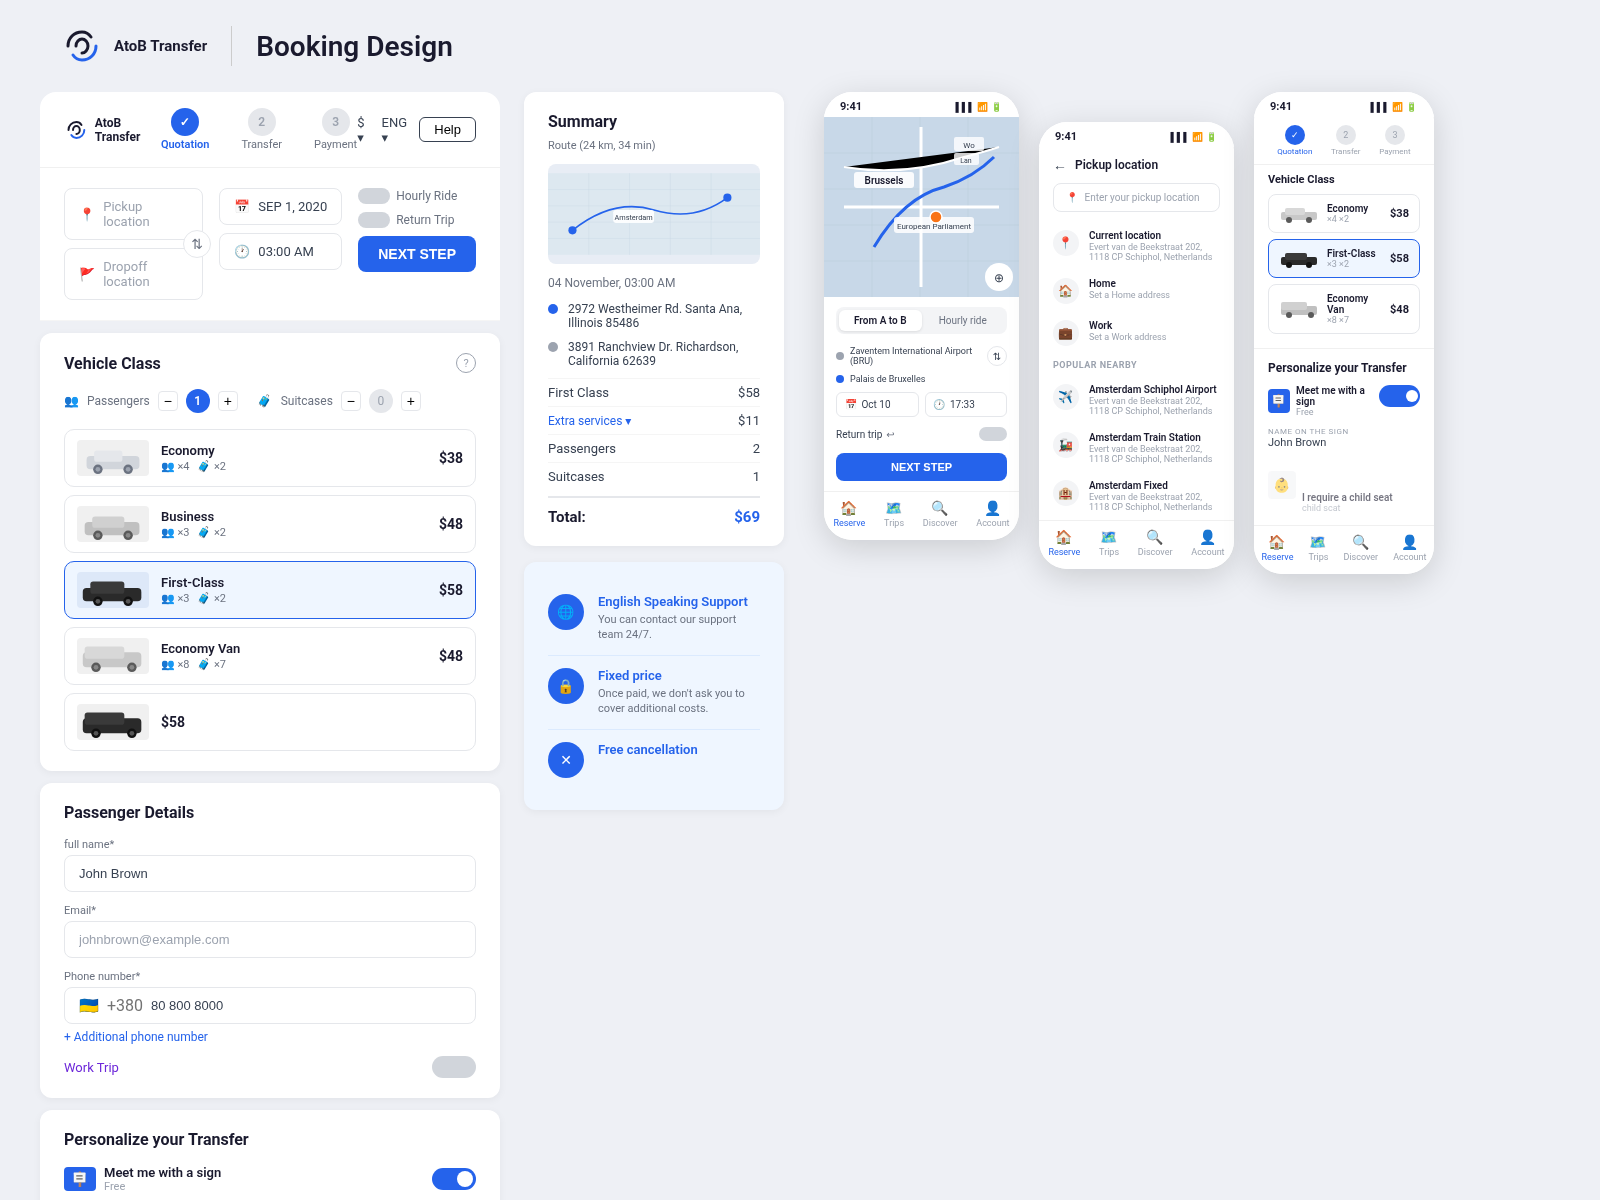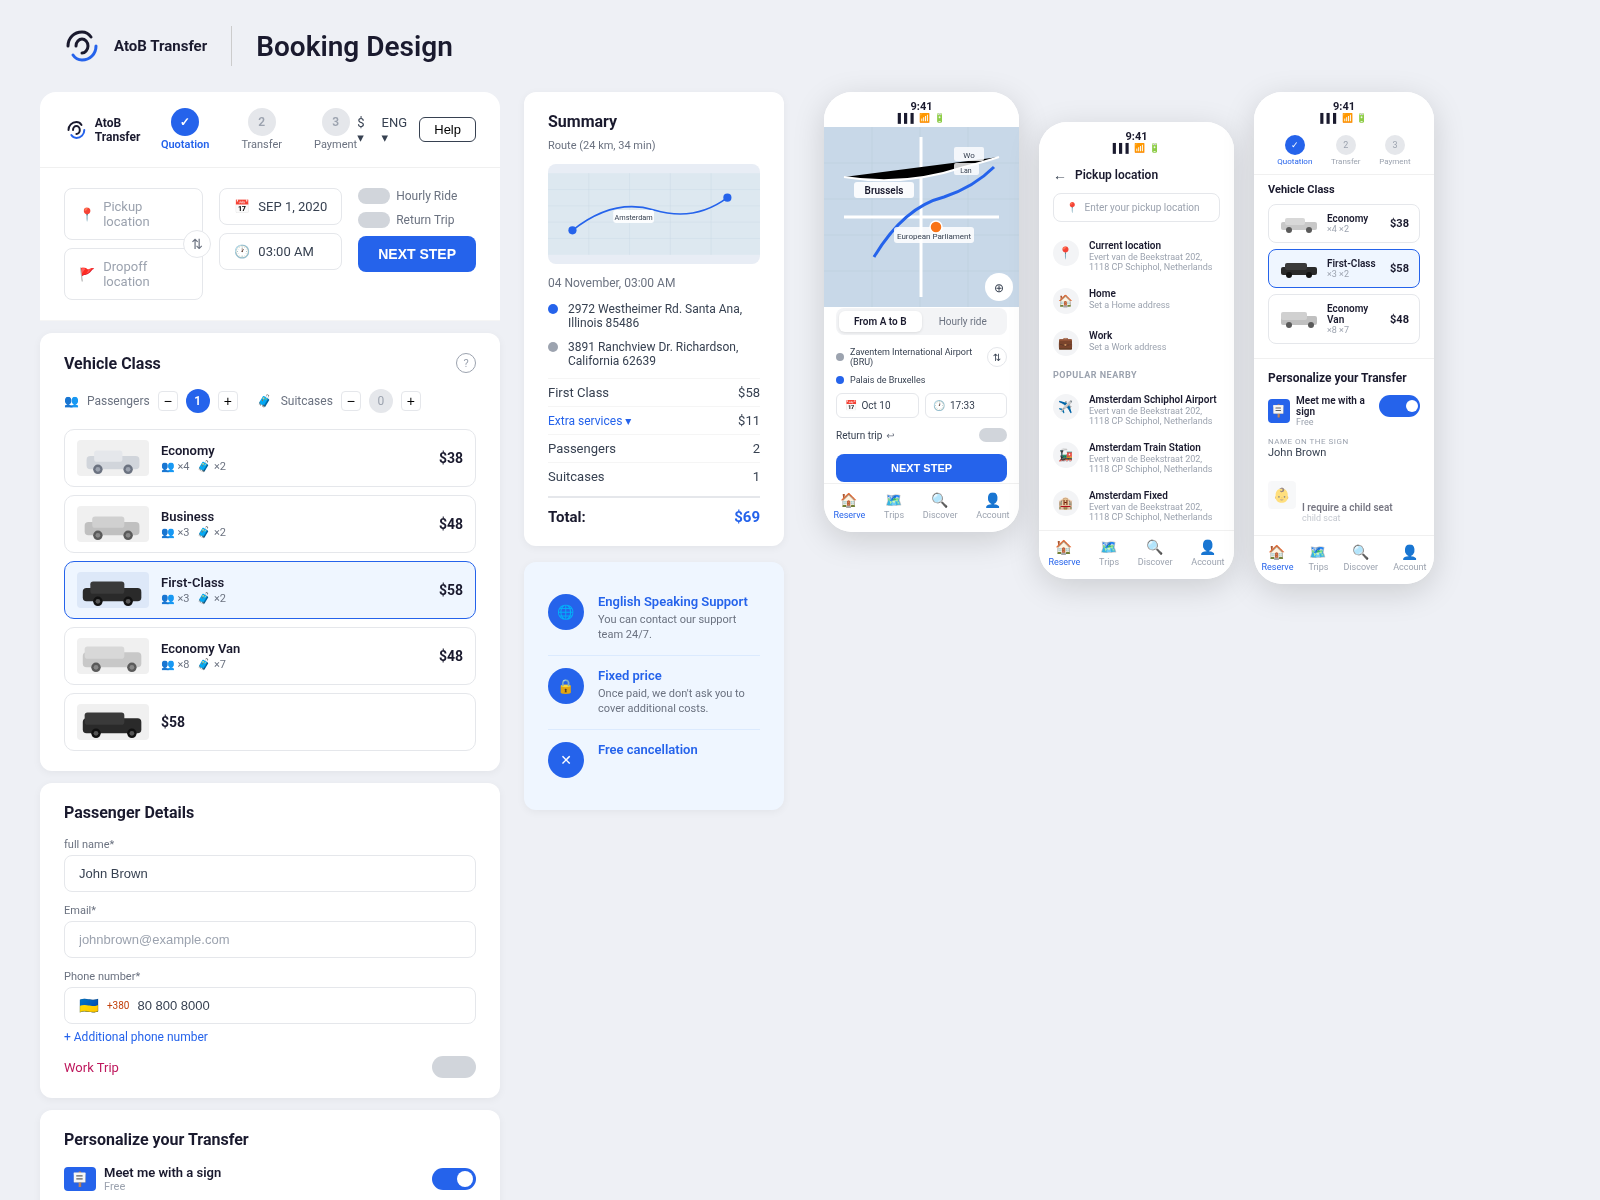--- a/index.html
+++ b/index.html
@@ -263,30 +263,30 @@
     .form-input::placeholder { color: #9ca3af; }
     .phone-row {
       display: flex;
       align-items: center;
       gap: 8px;
       border: 1px solid #e5e7eb;
       border-radius: 8px;
       padding: 8px 14px;
     }
     .flag-ua { font-size: 16px; }
-    .phone-code { font-size: 10px; color: #c2410c; }
+    .phone-code { font-size: 16px; color: #737373; }
     .phone-number { font-size: 13px; color: #374151; flex: 1; border: none; outline: none; }
     .add-phone { font-size: 12px; color: #2563eb; cursor: pointer; margin-top: 6px; }
     .work-trip-row {
       display: flex;
       justify-content: space-between;
       align-items: center;
       margin-top: 12px;
     }
-    .work-trip-label { font-size: 13px; color: #be185d; }
+    .work-trip-label { font-size: 13px; color: #6d28d9; }
     .toggle-lg {
       width: 44px; height: 22px;
       border-radius: 11px;
       background: #d1d5db;
       position: relative;
       cursor: pointer;
     }
 
     
     .personalize-section { margin-top: 12px; }
@@ -405,21 +405,20 @@
     }
     .mobile-status-bar {
       display: flex;
       justify-content: space-between;
       align-items: center;
       padding: 8px 16px 4px;
       font-size: 10px;
       font-weight: 600;
       color: #1a1a2e;
       background: #fff;
-      flex-direction: column;
     }
     .mobile-time { font-size: 11px; font-weight: 700; }
     .mobile-icons { display: flex; gap: 3px; font-size: 9px; }
 
     
     .map-phone-map {
       width: 100%;
       height: 180px;
       background: linear-gradient(135deg, #c8dce8 0%, #b8ccd8 100%);
       position: relative;
@@ -1041,21 +1040,21 @@
               <rect x="130" y="20" width="30" height="14" rx="2" fill="rgba(255,255,255,0.8)"></rect>
               <text x="145" y="31" text-anchor="middle" font-size="8" fill="#374151">Wo</text>
               <rect x="130" y="36" width="25" height="12" rx="2" fill="rgba(255,255,255,0.8)"></rect>
               <text x="142" y="46" text-anchor="middle" font-size="7" fill="#374151">Lan</text>
 
               <circle cx="175" cy="160" r="14" fill="#fff" filter="url(#shadow)"></circle>
               <text x="175" y="165" text-anchor="middle" font-size="12" fill="#374151">⊕</text>
             </svg>
           </div>
 
-          <div class="phone-content" style="padding:1px 12px;">
+          <div class="phone-content" style="padding:10px 12px;">
             <div class="phone-tabs">
               <div class="phone-tab-btn active">From A to B</div>
               <div class="phone-tab-btn">Hourly ride</div>
             </div>
             <div class="phone-location-row">
               <div class="phone-loc-dot" style="background:#9ca3af;"></div>
               <span style="font-size:9px;color:#374151;flex:1;">Zaventem International Airport (BRU)</span>
               <div class="phone-swap">⇅</div>
             </div>
             <div class="phone-location-row">

